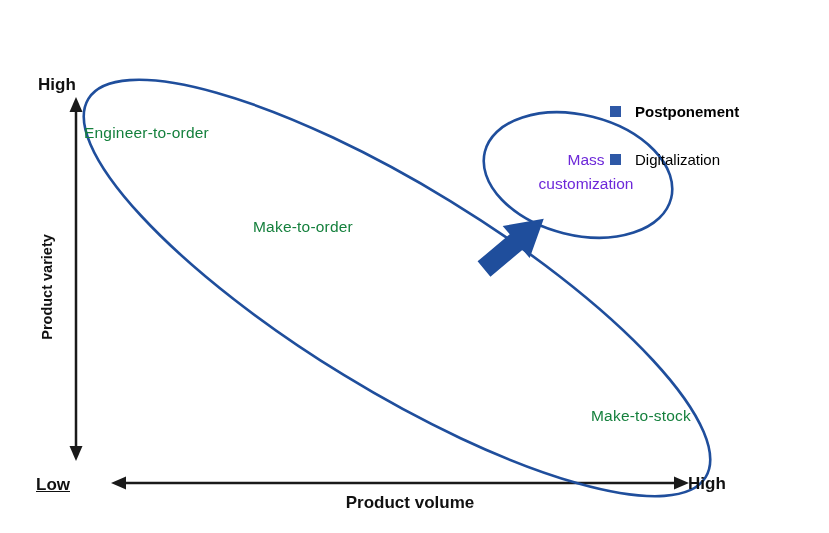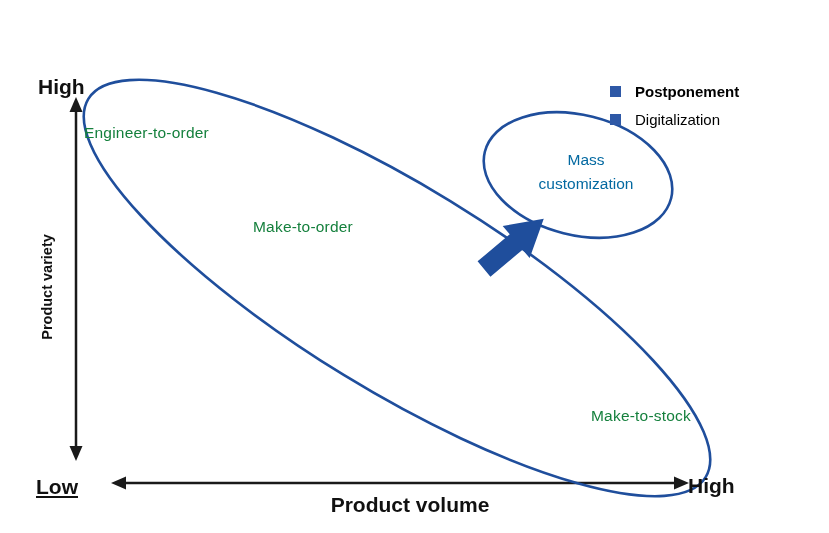--- a/index.html
+++ b/index.html
@@ -6,48 +6,48 @@
   #stage{
     position:relative;
     width:829px;height:533px;
     background:#ffffff;
     font-family:"Liberation Sans", sans-serif;
     overflow:hidden;
   }
   .abs{position:absolute;}
   .axis-label{
     font-weight:bold;
-    font-size:21px;
+    font-size:17px;
     color:#111;
     white-space:nowrap;
   }
   .strategy{
     font-size:15.5px;
     color:#15803d;
     white-space:nowrap;
     letter-spacing:.2px;
   }
   .mass{
     text-align:center;
     font-size:15.5px;
-    color:#0369a1;
+    color:#6d28d9;
     line-height:24px;
     transform:translateX(-50%);
   }
   .y-axis-title{
     left:47px;top:287px;
     transform:translate(-50%,-50%) rotate(-90deg);
     font-weight:bold;font-size:14.5px;color:#111;
     white-space:nowrap;
   }
   .legend{
     left:610px;top:83px;
     display:flex;flex-direction:column;gap:11px;
   }
-  .legend-item{display:flex;align-items:center;gap:14px;}
+  .legend-item{display:flex;align-items:center;gap:14px;margin-top:20px;}
   .legend-swatch{
     width:11px;height:11px;
     background:#2e58a6;
     flex:0 0 auto;
   }
   .legend-label{font-size:15px;color:#000;white-space:nowrap;}
   .legend-label.bold{font-weight:bold;}
   svg{position:absolute;left:0;top:0;}
 </style>
 </head>

